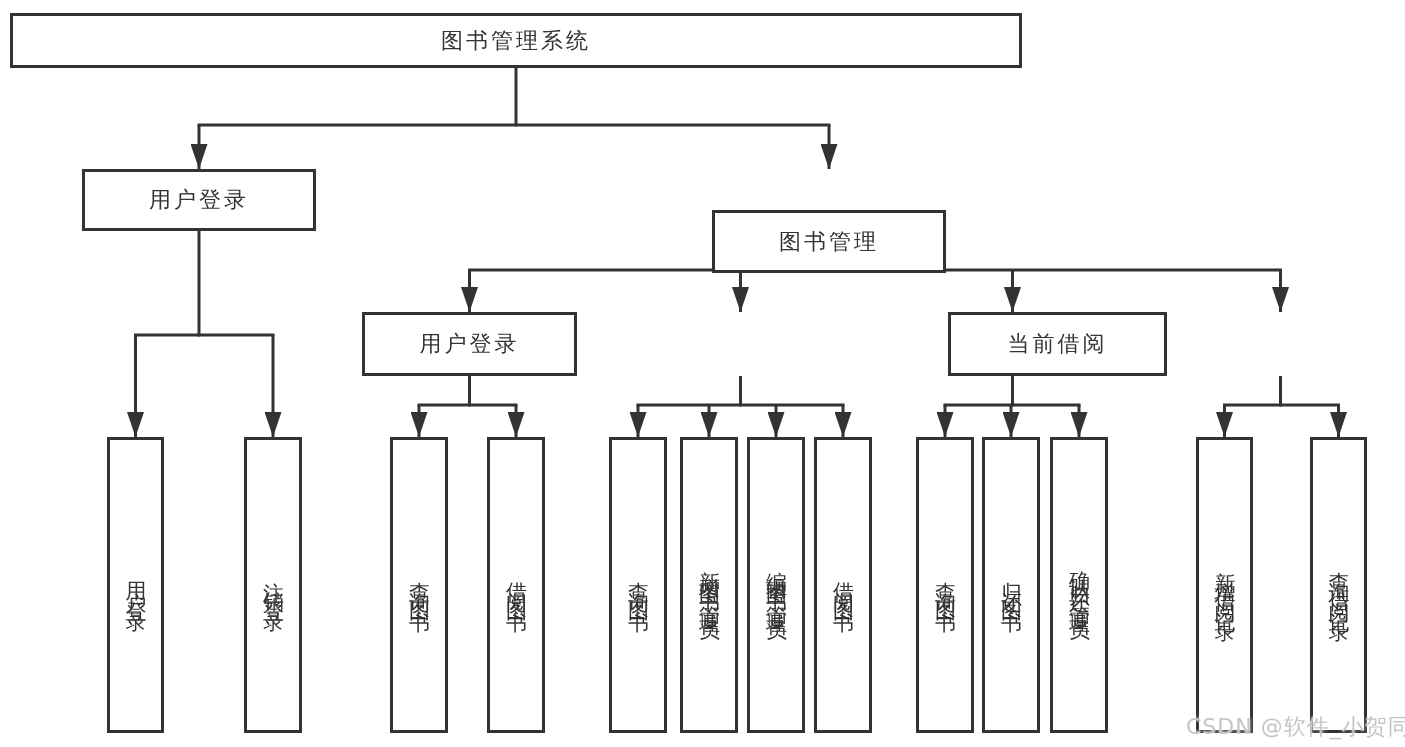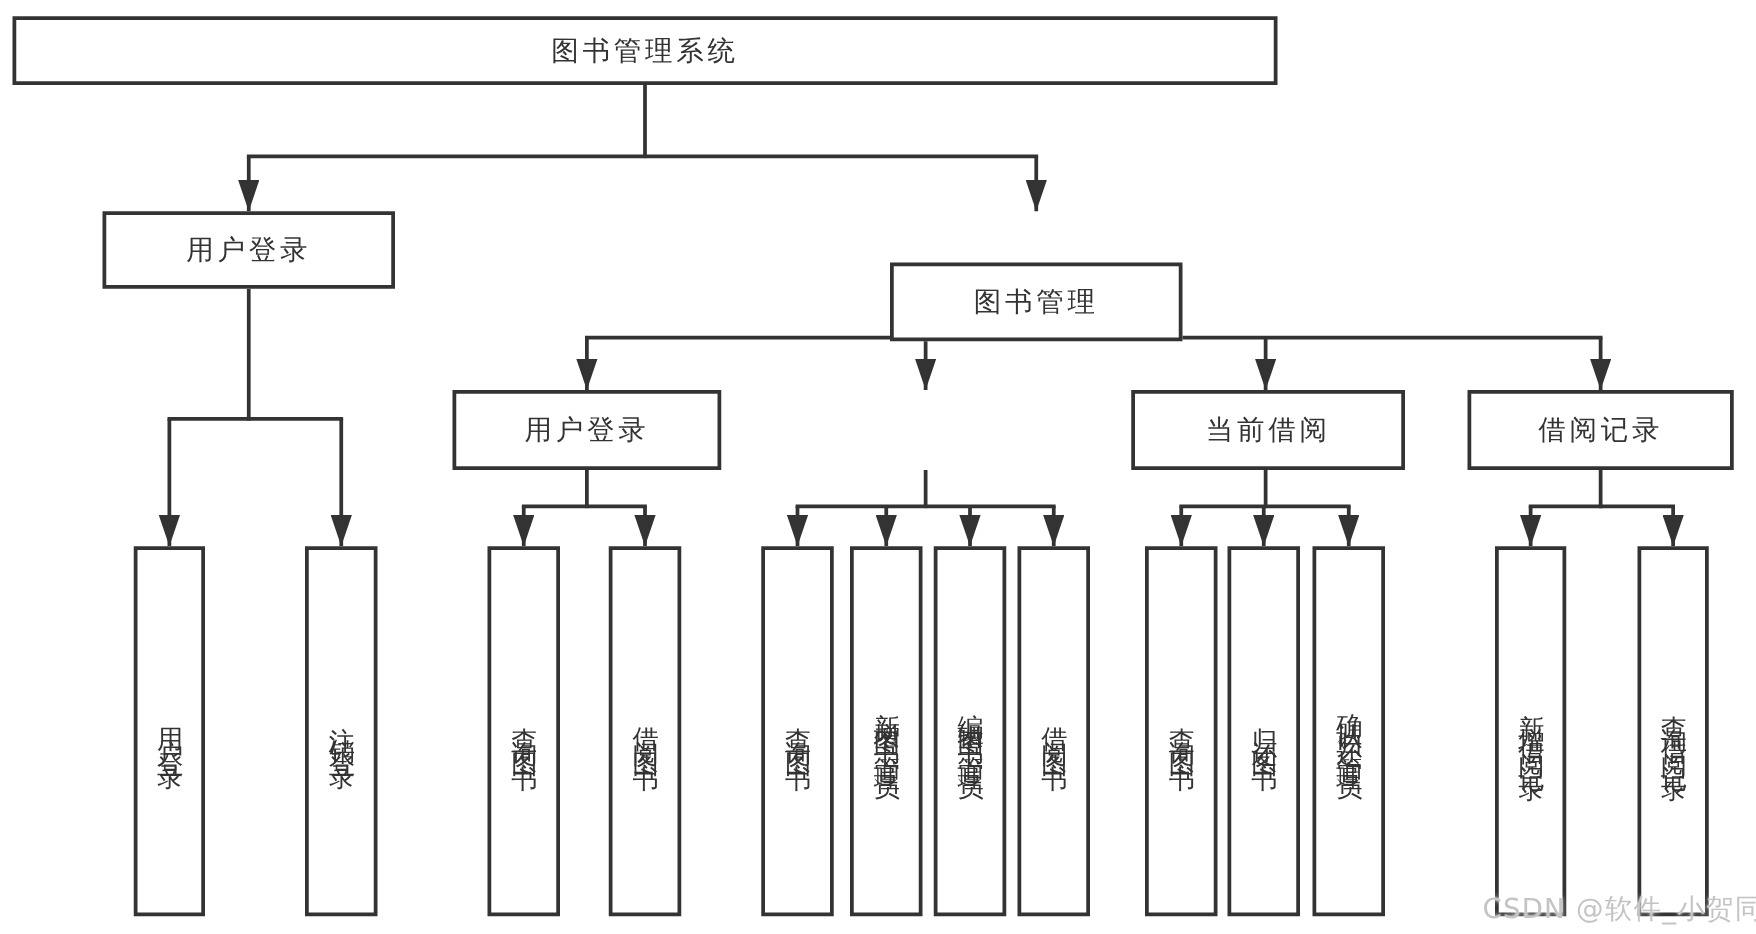--- a/index.html
+++ b/index.html
@@ -137,25 +137,22 @@
   <div class="box h-box" style="left:82px; top:169px; width:234px; height:62px;">
     <span class="label">用户登录</span>
   </div>
   <div class="box h-box" style="left:712px; top:169px; width:234px; height:63px;margin-top:41px;">
     <span class="label">图书管理</span>
   </div>
 
   <div class="box h-box" style="left:362px; top:312px; width:215px; height:64px;">
     <span class="label">用户登录</span>
   </div>
-  <div class="box h-box" style="left:905px; top:312px; width:219px; height:64px;">
+  <div class="box h-box" style="left:948px; top:312px; width:219px; height:64px;">
     <span class="label">当前借阅</span>
-  </div>
-  <div class="box h-box" style="left:1174px; top:312px; width:213px; height:64px;">
-    <span class="label">借阅记录</span>
   </div>
 
   <div class="box v-box" style="left:107px; top:437px; width:57px; height:296px;">
     <span class="label">用户登录</span>
   </div>
   <div class="box v-box" style="left:244px; top:437px; width:58px; height:296px;">
     <span class="label">注销登录</span>
   </div>
 
   <div class="box v-box" style="left:390px; top:437px; width:58px; height:296px;">

